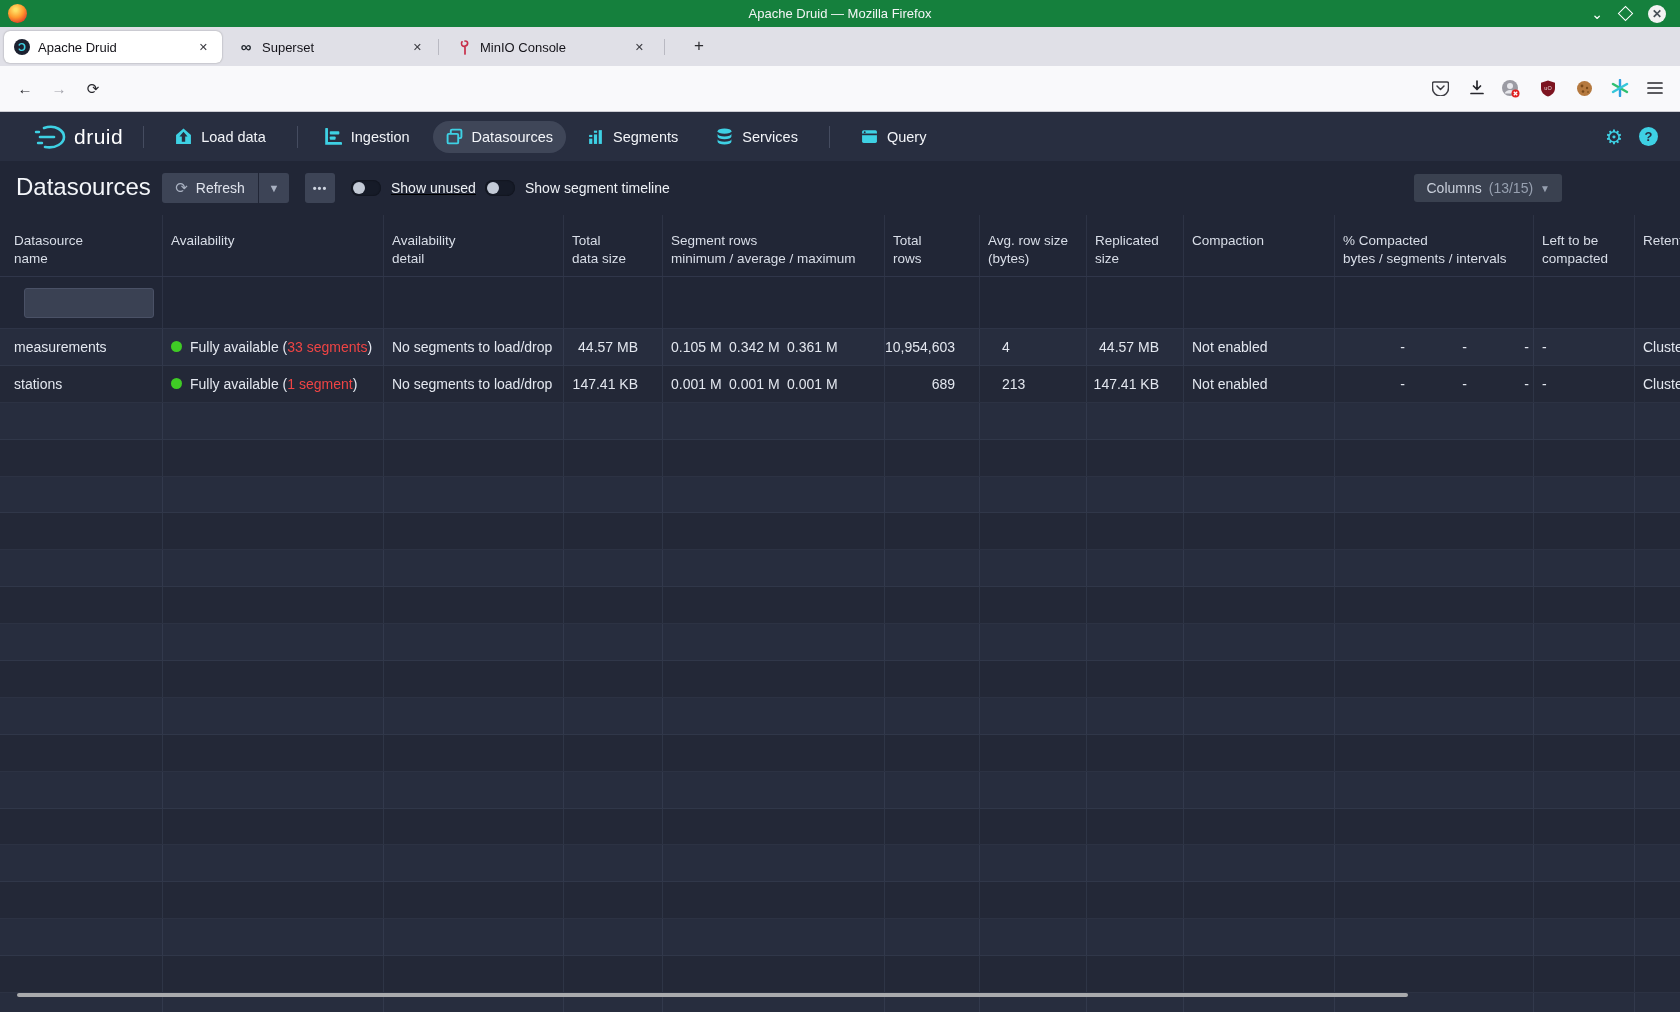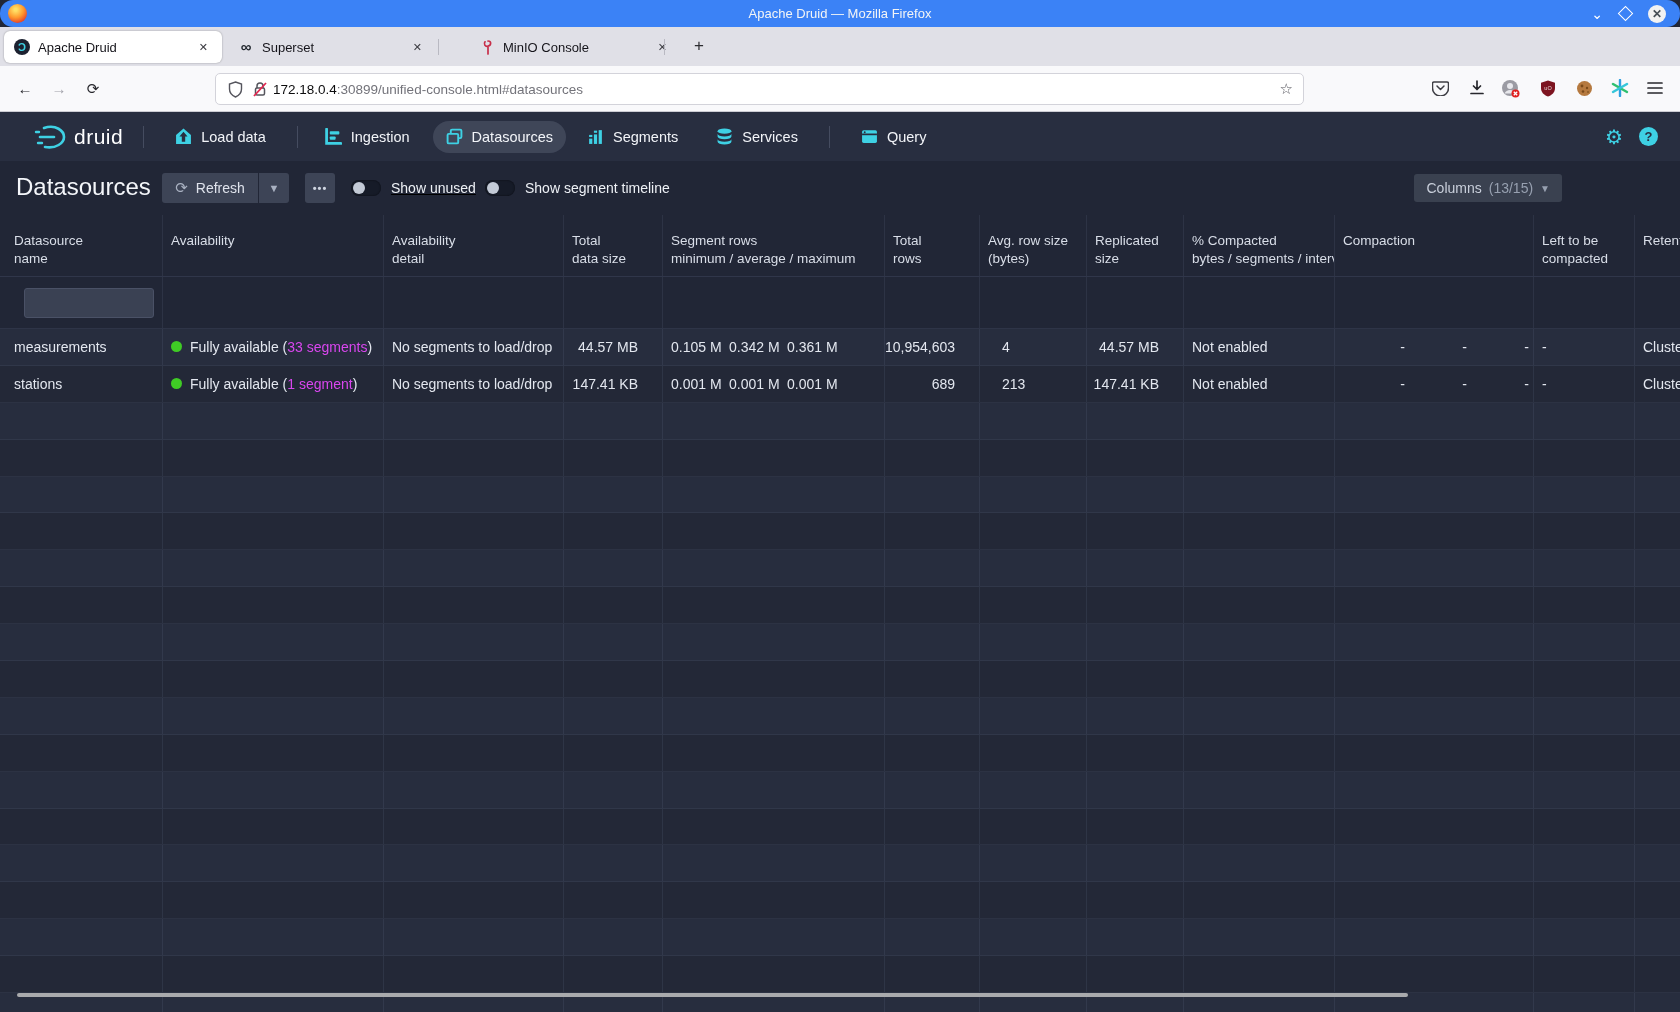--- a/index.html
+++ b/index.html
@@ -1,20 +1,20 @@
 <!DOCTYPE html>
 <html><head>
 <meta charset="utf-8">
 <style>
   * { box-sizing: border-box; margin: 0; padding: 0; }
   html,body { width:1680px; height:1012px; overflow:hidden; }
   body { font-family: "Liberation Sans", sans-serif; background:#212636; position:relative; }
 
   
-  .titlebar { position:absolute; left:0; top:0; width:1680px; height:27px; background:#3b82f6;border-radius:13px; }
+  .titlebar { position:absolute; left:0; top:0; width:1680px; height:27px; background:#15803d; }
   .ff-logo { position:absolute; left:8px; top:4px; width:19px; height:19px; border-radius:50%;
     background: radial-gradient(circle at 40% 30%, #ffe066 8%, #ff9a2e 45%, #e33d2a 80%); }
   .win-title { position:absolute; left:0; right:0; top:0; height:27px; line-height:27px;
     text-align:center; color:#f3f5f6; font-size:13px; }
   .win-controls { position:absolute; right:14px; top:0; height:27px; display:flex; align-items:center; gap:17px; }
   .wc { color:#fff; font-size:14px; line-height:1; }
   .wc-diamond { width:11px; height:11px; border:1.6px solid #fff; transform:rotate(45deg); }
   .wc-close { width:18px; height:18px; background:#f2f2f2; border-radius:50%; color:#474f56;
     font-size:12px; font-weight:bold; text-align:center; line-height:18px; }
 
@@ -83,21 +83,21 @@
   .tfilter { height:52px; border-bottom:1px solid rgba(130,145,180,0.14); }
   .finput { margin:11px 0 0 10px; width:130px; height:30px; background:#3a4153; border:1px solid #4a5166;
     border-radius:3px; color:#e3e7ef; font-size:13px; padding:0 8px; outline:none; }
   .trow { height:36.9px; border-bottom:1px solid rgba(130,145,180,0.10); }
   .trow .cell { display:flex; align-items:center; color:#e3e7ef; font-size:14px; }
   #tbody .trow:nth-child(odd) { background:#272d3e; }
   #tbody .trow:nth-child(even) { background:#232837; }
   .c0 { padding-left:14px !important; }
   .num { justify-content:flex-end; padding-right:24px !important;text-align:center; }
   .dot { width:11px; height:11px; border-radius:50%; background:#3fcb25; margin-right:8px; flex:0 0 auto; }
-  .lnk { color:#d946ef;text-align:right; }
+  .lnk { color:#ef4444;text-align:right; }
   .sub { display:inline-block; width:58px; }
   .subr { display:inline-block; width:62px; text-align:right; }
   .padL { padding-left:22px !important; }
   .hscroll { position:absolute; left:17px; top:993px; width:1391px; height:4px; background:#a9aaad; border-radius:2px; }
 
   svg { display:block; }
 </style>
 </head>
 <body>
 
@@ -116,54 +116,38 @@
     <span class="fav fav-druid">Ɔ</span>
     <span>Apache Druid</span>
     <span class="close">✕</span>
   </div>
   <div class="tab" style="left:228px; width:208px;">
     <span class="fav fav-superset">∞</span>
     <span>Superset</span>
     <span class="close">✕</span>
   </div>
   <div class="tab-sep" style="left:438px;"></div>
-  <div class="tab" style="left:469px; width:212px;">
+  <div class="tab" style="left:446px; width:212px;">
     <span class="fav">
       <svg width="13" height="15" viewBox="0 0 13 15">
           <path d="M7 1 C10.5 1 10.5 5.5 7 6.2 L7 14 M7 6.2 C4 7 2.5 4 4 1.8" stroke="#c72e49" stroke-width="1.7" fill="none" stroke-linecap="round"></path>
         </svg>
     </span>
     <span>MinIO Console</span>
     <span class="close">✕</span>
   </div>
   <div class="tab-sep" style="left:664px;"></div>
   <div class="newtab">+</div>
 </div>
 
 <div class="toolbar">
   <span class="navbtn" style="left:12px;">←</span>
   <span class="navbtn disabled" style="left:46px;">→</span>
   <span class="navbtn" style="left:80px;">⟳</span>
 
-  <div class="urlbar">
-    <span style="margin-left:12px;">
-      <svg width="15" height="17" viewBox="0 0 15 17">
-          <path d="M7.5 1 L13.5 3 V8 C13.5 12 11 14.5 7.5 16 C4 14.5 1.5 12 1.5 8 V3 Z" fill="none" stroke="#55555d" stroke-width="1.4"></path>
-        </svg>
-    </span>
-    <span style="margin-left:10px; position:relative;">
-      <svg width="14" height="16" viewBox="0 0 14 16">
-        <path d="M4 7 V5 a3 3 0 0 1 6 0 v2" fill="none" stroke="#55555d" stroke-width="1.5"></path>
-        <rect x="2.5" y="7" width="9" height="7" rx="1.5" fill="none" stroke="#55555d" stroke-width="1.5"></rect>
-        <line x1="1" y1="15" x2="13" y2="2" stroke="#e22850" stroke-width="1.8"></line>
-      </svg>
-    </span>
-    <span class="txt"><span class="url-host">172.18.0.4</span><span class="url-rest">:30899/unified-console.html#datasources</span></span>
-    <span class="star">☆</span>
-  </div>
 
   <span class="tool-ico" style="left:1430px;">
     <svg width="17" height="16" viewBox="0 0 17 16">
         <path d="M2 2 h13 a1.5 1.5 0 0 1 1.5 1.5 V8 a8 8 0 0 1 -16 0 V3.5 A1.5 1.5 0 0 1 2 2 Z" fill="none" stroke="#3e3e44" stroke-width="1.5"></path>
         <polyline points="5,6 8.5,9.5 12,6" fill="none" stroke="#3e3e44" stroke-width="1.5" stroke-linecap="round" stroke-linejoin="round"></polyline>
       </svg>
   </span>
   <span class="tool-ico" style="left:1467px;">
     <svg width="16" height="16" viewBox="0 0 16 16">
         <path d="M8 1 V9 M4.5 6 L8 9.5 L11.5 6" stroke="#27272c" stroke-width="1.7" fill="none" stroke-linecap="round" stroke-linejoin="round"></path>
@@ -346,25 +330,25 @@
       </div>
       <div class="cell">
         <div>Avg. row size</div>
         <div>(bytes)</div>
       </div>
       <div class="cell">
         <div>Replicated</div>
         <div>size</div>
       </div>
       <div class="cell">
+        <div>Compaction</div>
+      </div>
+      <div class="cell">
         <div>% Compacted</div>
         <div>bytes / segments / intervals</div>
-      </div>
-      <div class="cell">
-        <div>Compaction</div>
       </div>
       <div class="cell">
         <div>Left to be</div>
         <div>compacted</div>
       </div>
       <div class="cell">
         <div>Retention</div>
       </div>
     </div>
   <div class="grid tfilter" id="tfilter">

